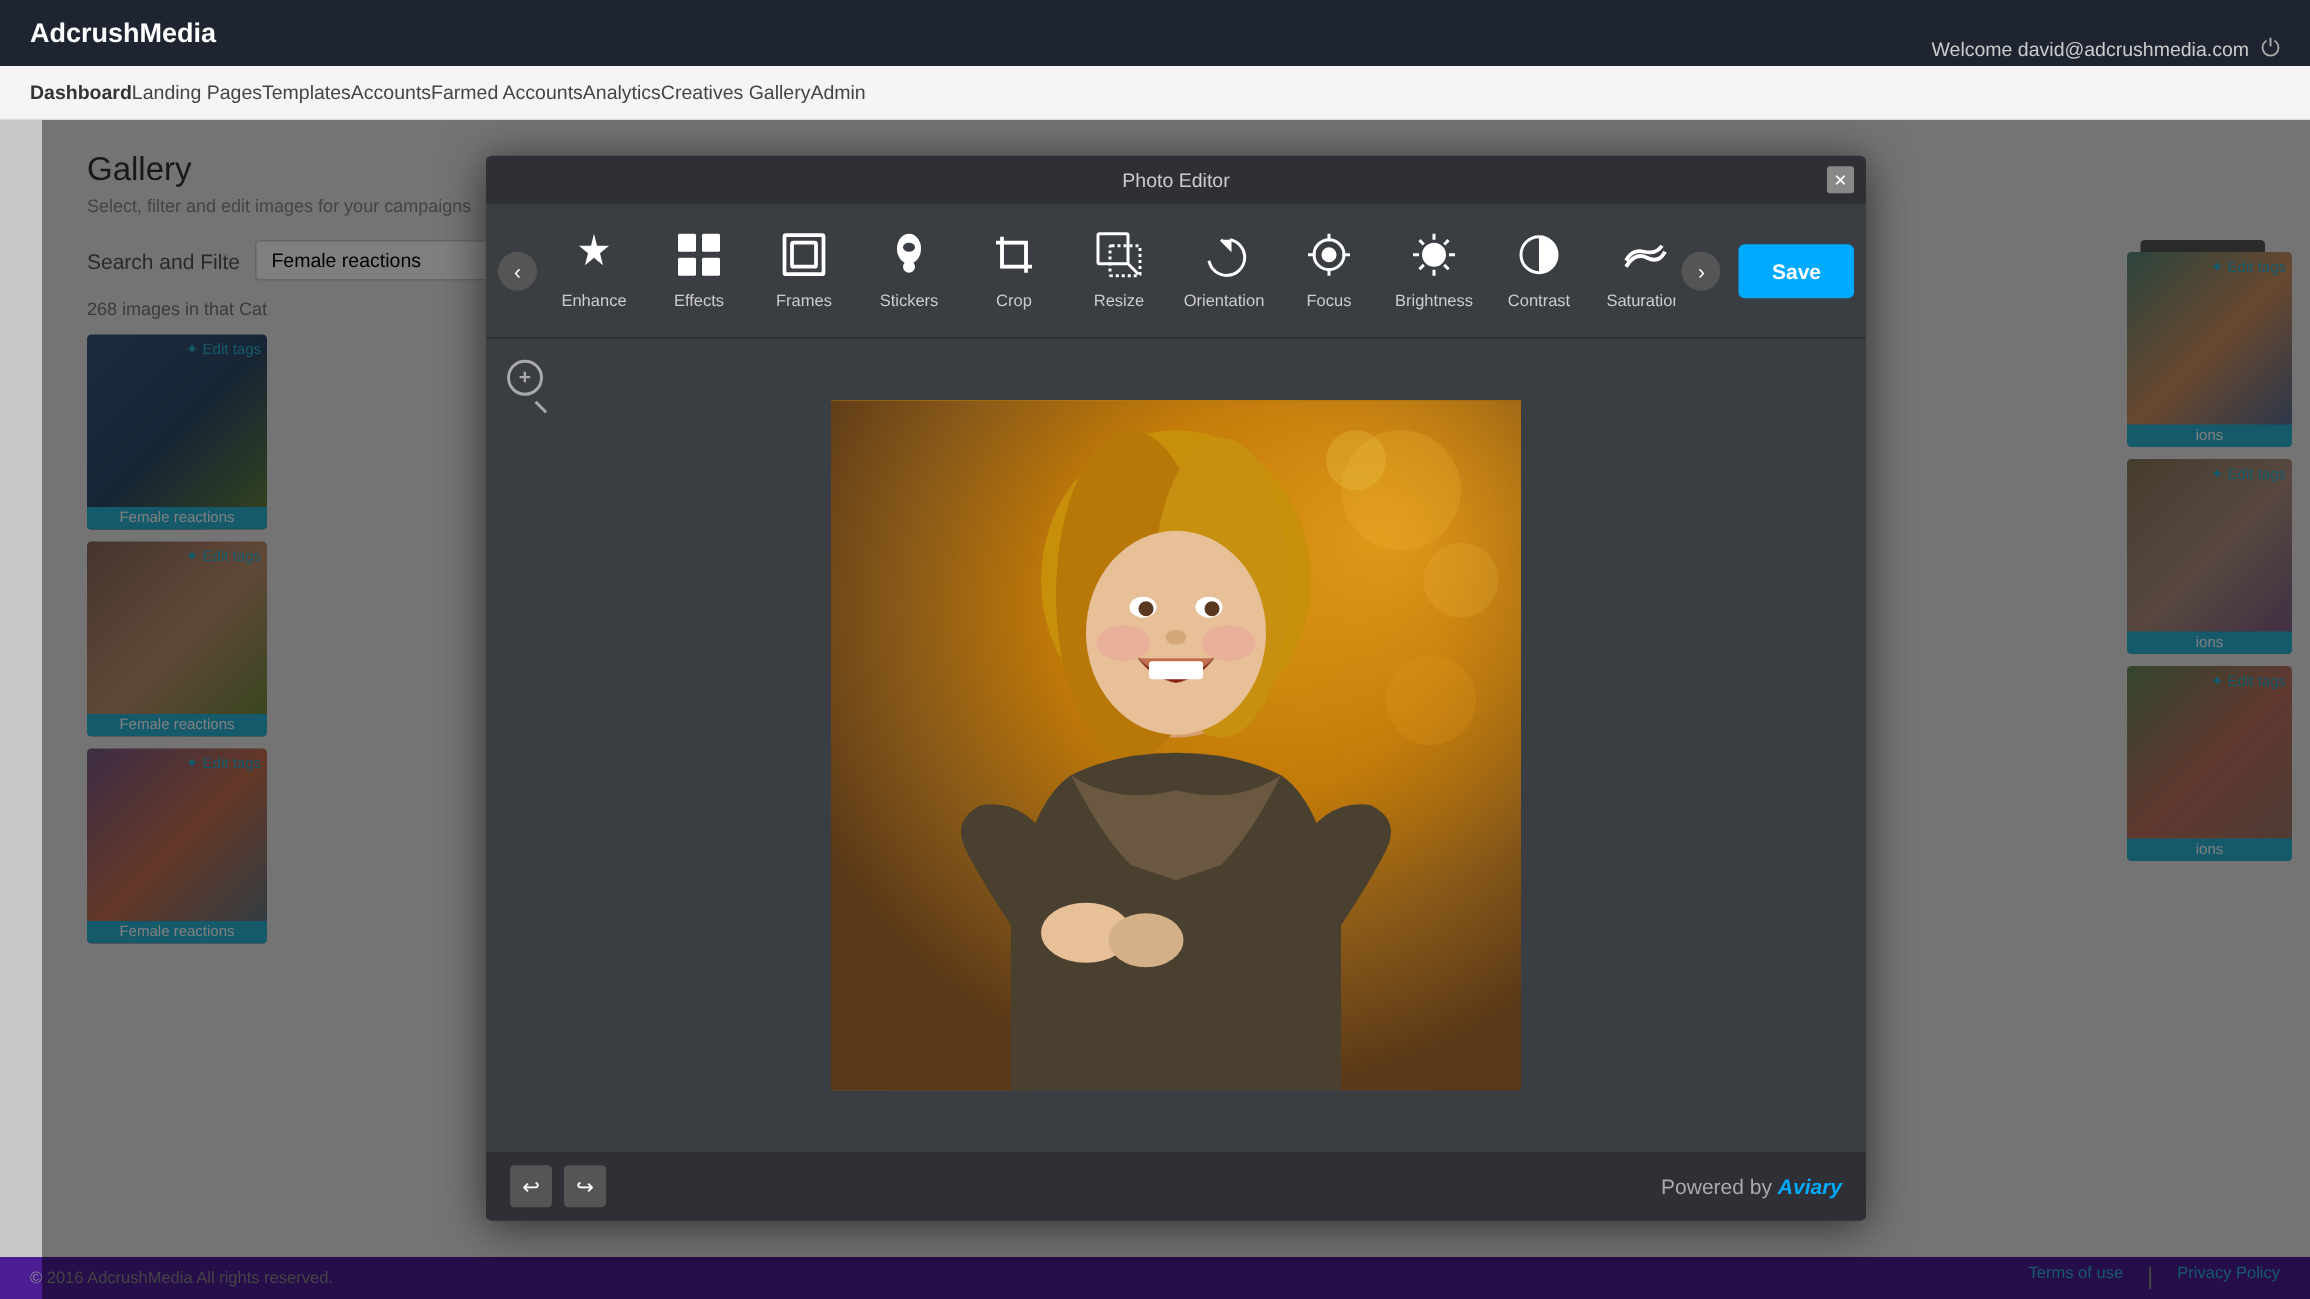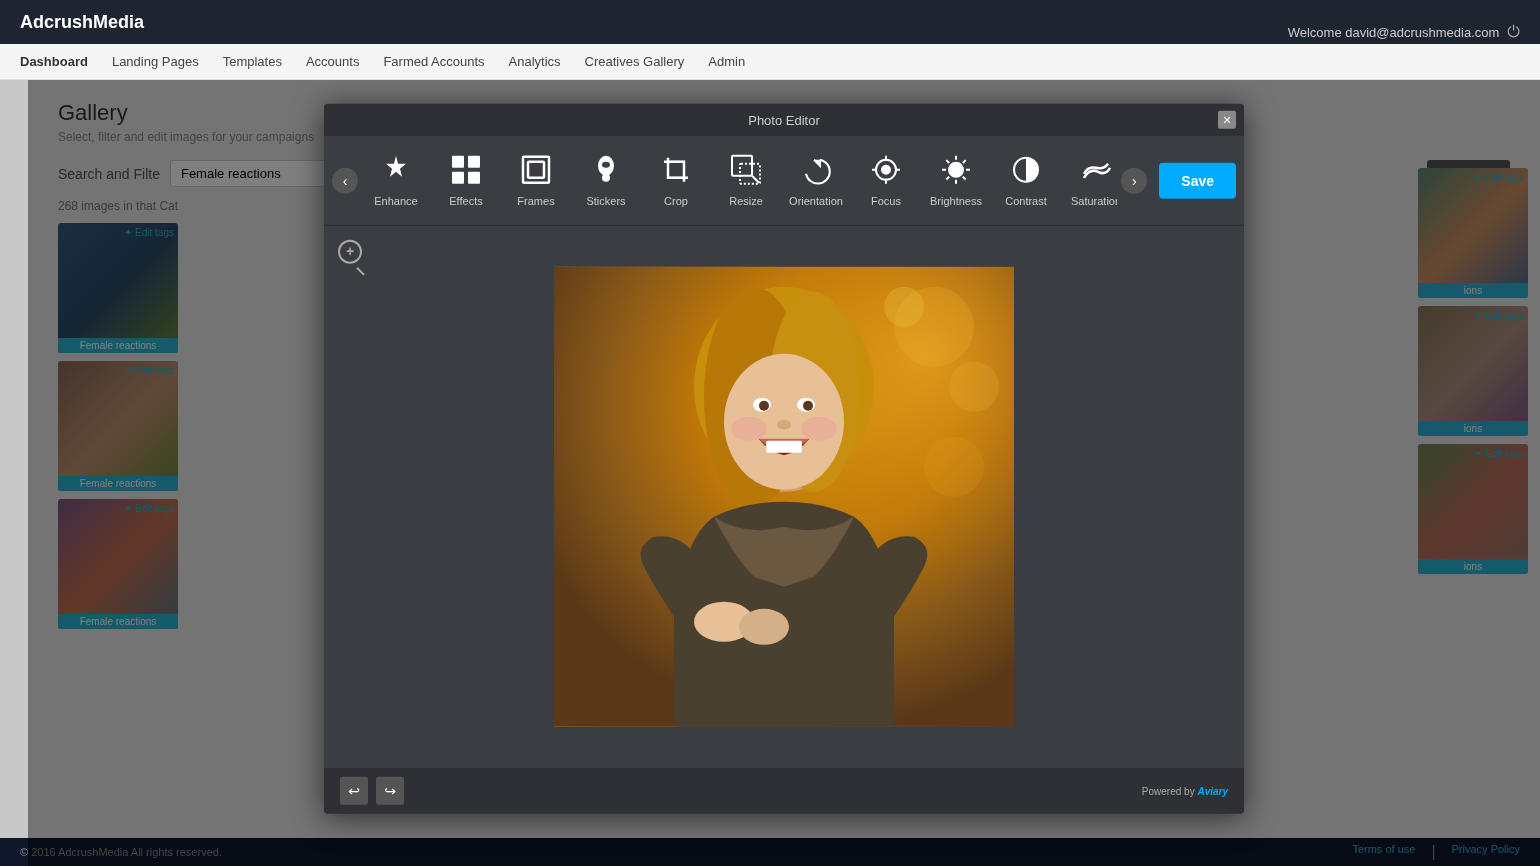--- a/index.html
+++ b/index.html
@@ -20,21 +20,20 @@
     .top-bar-right { color: #ccc; font-size: 13px; display: flex; align-items: center; gap: 8px; }
     .top-bar-right span { color: #ccc; margin-top: 20px; }
 
     
     .nav-bar {
       background: #f5f5f5;
       height: 36px;
       display: flex;
       align-items: center;
       padding: 16px 20px;
-      gap: 24px;
       border-bottom: 1px solid #ddd;
       position: relative;
       z-index: 1;
     }
     .nav-bar a { color: #444; font-size: 13px; text-decoration: none; }
     .nav-bar a.active { color: #333; font-weight: bold; }
 
     
     .main-content {
       background: #e8e8e8;
@@ -317,27 +316,27 @@
       border-radius: 3px;
       color: white;
       font-size: 14px;
       cursor: pointer;
       display: flex;
       align-items: center;
       justify-content: center;
     }
     .powered-by {
       color: #aaa;
-      font-size: 10px;
+      font-size: 14px;
     }
     .aviary-text { color: #00aaff; font-style: italic; font-weight: bold; }
 
     
     .footer {
-      background: #0f172a;
+      background: #4c1d95;
       height: 28px;
       display: flex;
       align-items: center;
       justify-content: space-between;
       padding: 0 20px;
       position: absolute;
       bottom: 0;
       left: 0;
       right: 0;
     }

